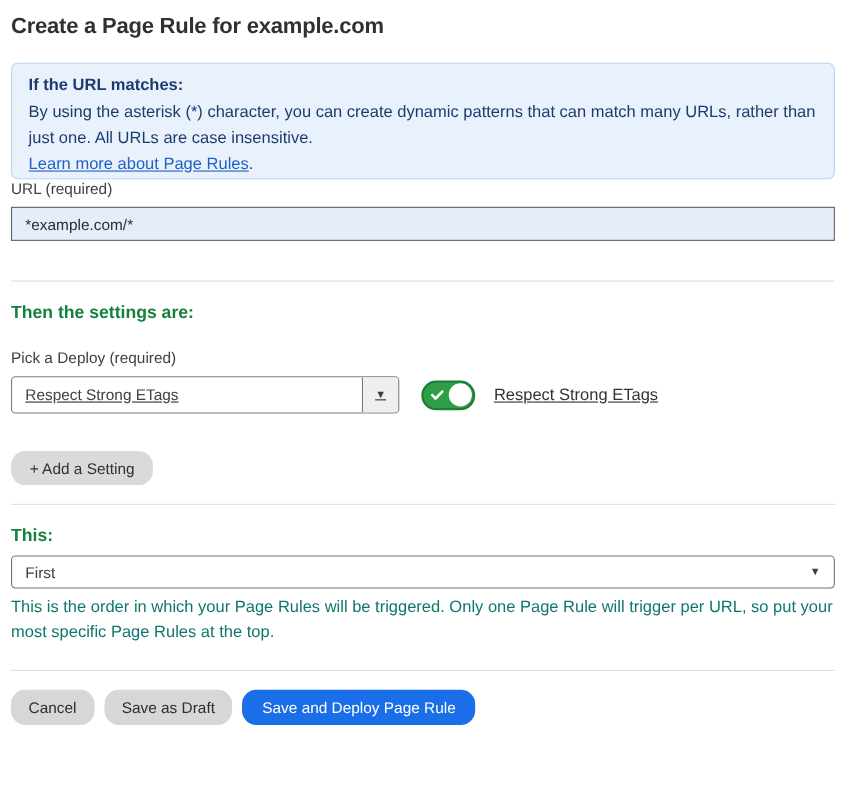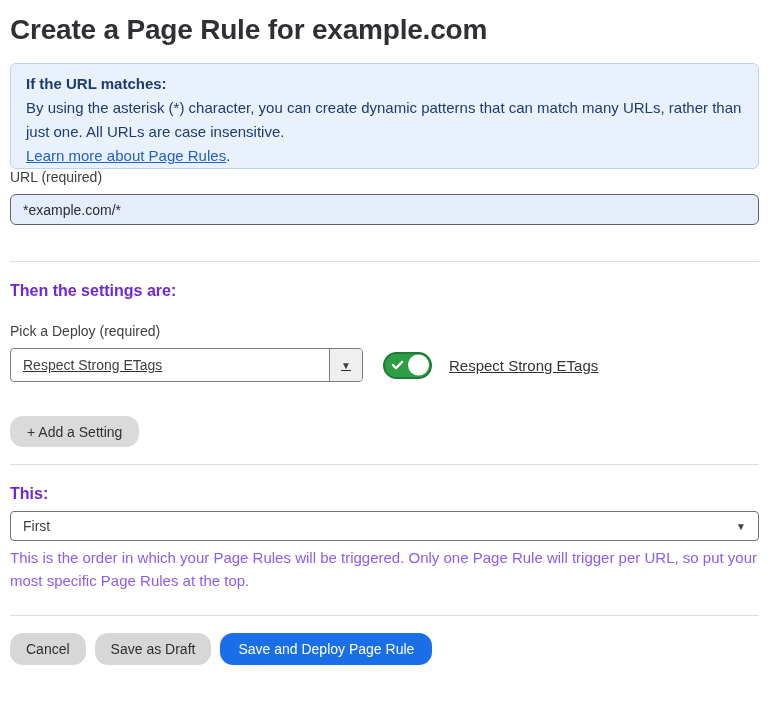--- a/index.html
+++ b/index.html
@@ -22,22 +22,22 @@
   html, body {
     width: 769px; height: 718px;
     background: #ffffff;
     font-family: "Liberation Sans", sans-serif;
     color: var(--text-dark);
     overflow: hidden;
   }
   .page { padding: 12px 10px 0 10px; }
 
   h1.page-title {
-    font-size: 28px; line-height: 24px; font-weight: 700;
-    color: #2f3033; letter-spacing: -0.2px; margin-top: 6px;
+    font-size: 20px; line-height: 24px; font-weight: 700;
+    color: #2f3033; letter-spacing: -0.2px;
   }
 
   .info-box {
     margin-top: 21px;
     background: var(--info-bg);
     border: 1px solid var(--info-border);
     border-radius: 6px;
     padding: 8px 15px 0 15px;
     color: var(--info-text);
     font-size: 15px; line-height: 24px;
@@ -52,40 +52,40 @@
   .field-label {
     font-size: 14px; line-height: 17px;
     color: var(--text-label);
   }
 
   .url-input {
     margin-top: 8px;
     width: 100%; height: 31px;
     background: var(--input-bg);
     border: 1px solid var(--input-border);
-    border-radius: 6px;
+    border-radius: 0;
     padding: 0 12px;
     font-family: "Liberation Sans", sans-serif;
     font-size: 14px; color: #2c2c2c;
     outline: none;
   }
 
   hr.divider {
     border: none;
     border-top: 1px solid var(--divider);
     height: 0;
   }
   .divider-a { margin-top: 36px; }
   .divider-b { margin-top: 17px; }
   .divider-c { margin-top: 23px; }
 
   h2.section-heading {
     margin-top: 19px;
     font-size: 16px; line-height: 19px; font-weight: 700;
-    color: #6d28d9;
+    color: #15803d;
   }
   .sub-label { margin-top: 23px; }
 
   .setting-row {
     margin-top: 8px;
     display: flex; align-items: center; text-decoration: underline;
   }
   .select-box {
     width: 353px; height: 34px;
     border: 1px solid var(--select-border);
@@ -155,21 +155,21 @@
     padding: 0 12px;
     cursor: pointer;
     gap: 20px;
   }
   .order-select .select-value { padding-left: 0; }
   .order-select .arrow { color: #3f3f3f; font-size: 10px; }
 
   .help-text {
     margin-top: 5px;
     font-size: 15px; line-height: 23px;
-    color: #8b5cf6;
+    color: #0f766e;
   }
 
   .footer-actions {
     margin-top: 17px;
     display: flex; gap: 9px;
   }
   .footer-actions button { height: 32px; font-size: 14px; }
   .btn-gray { background: var(--gray-btn); color: #2e2e2e; padding: 0 16px; }
   .btn-primary { background: var(--primary-btn); color: #ffffff; padding: 0 18px; }
 </style>

